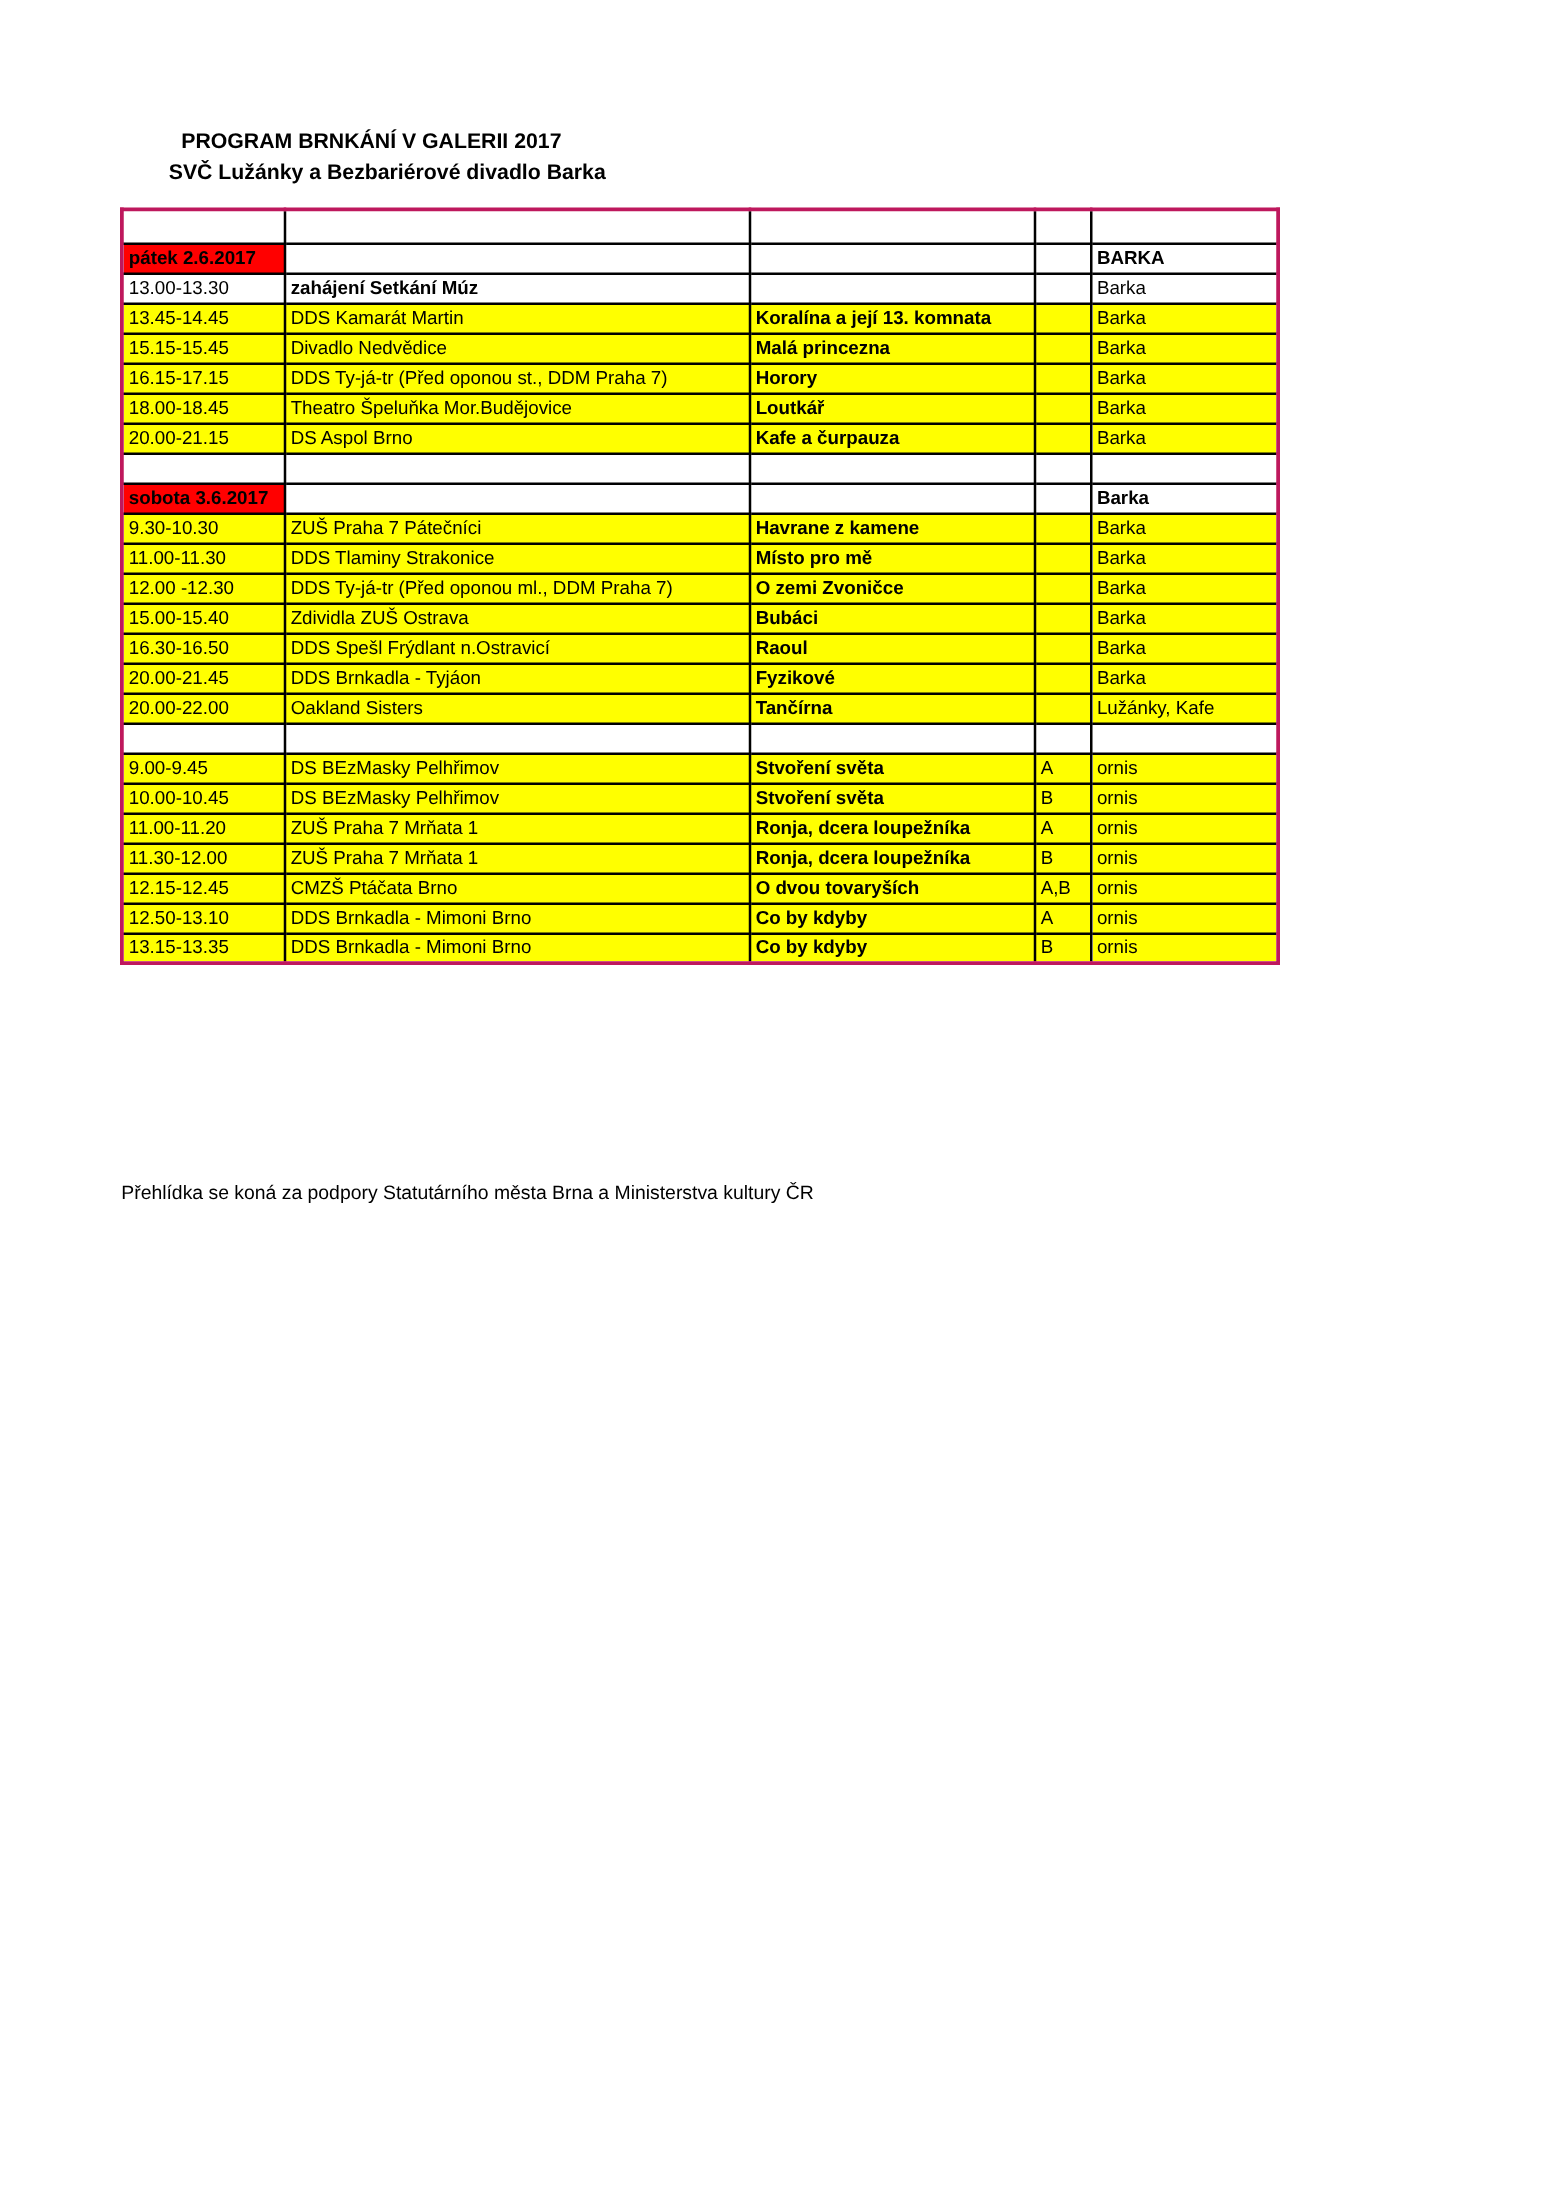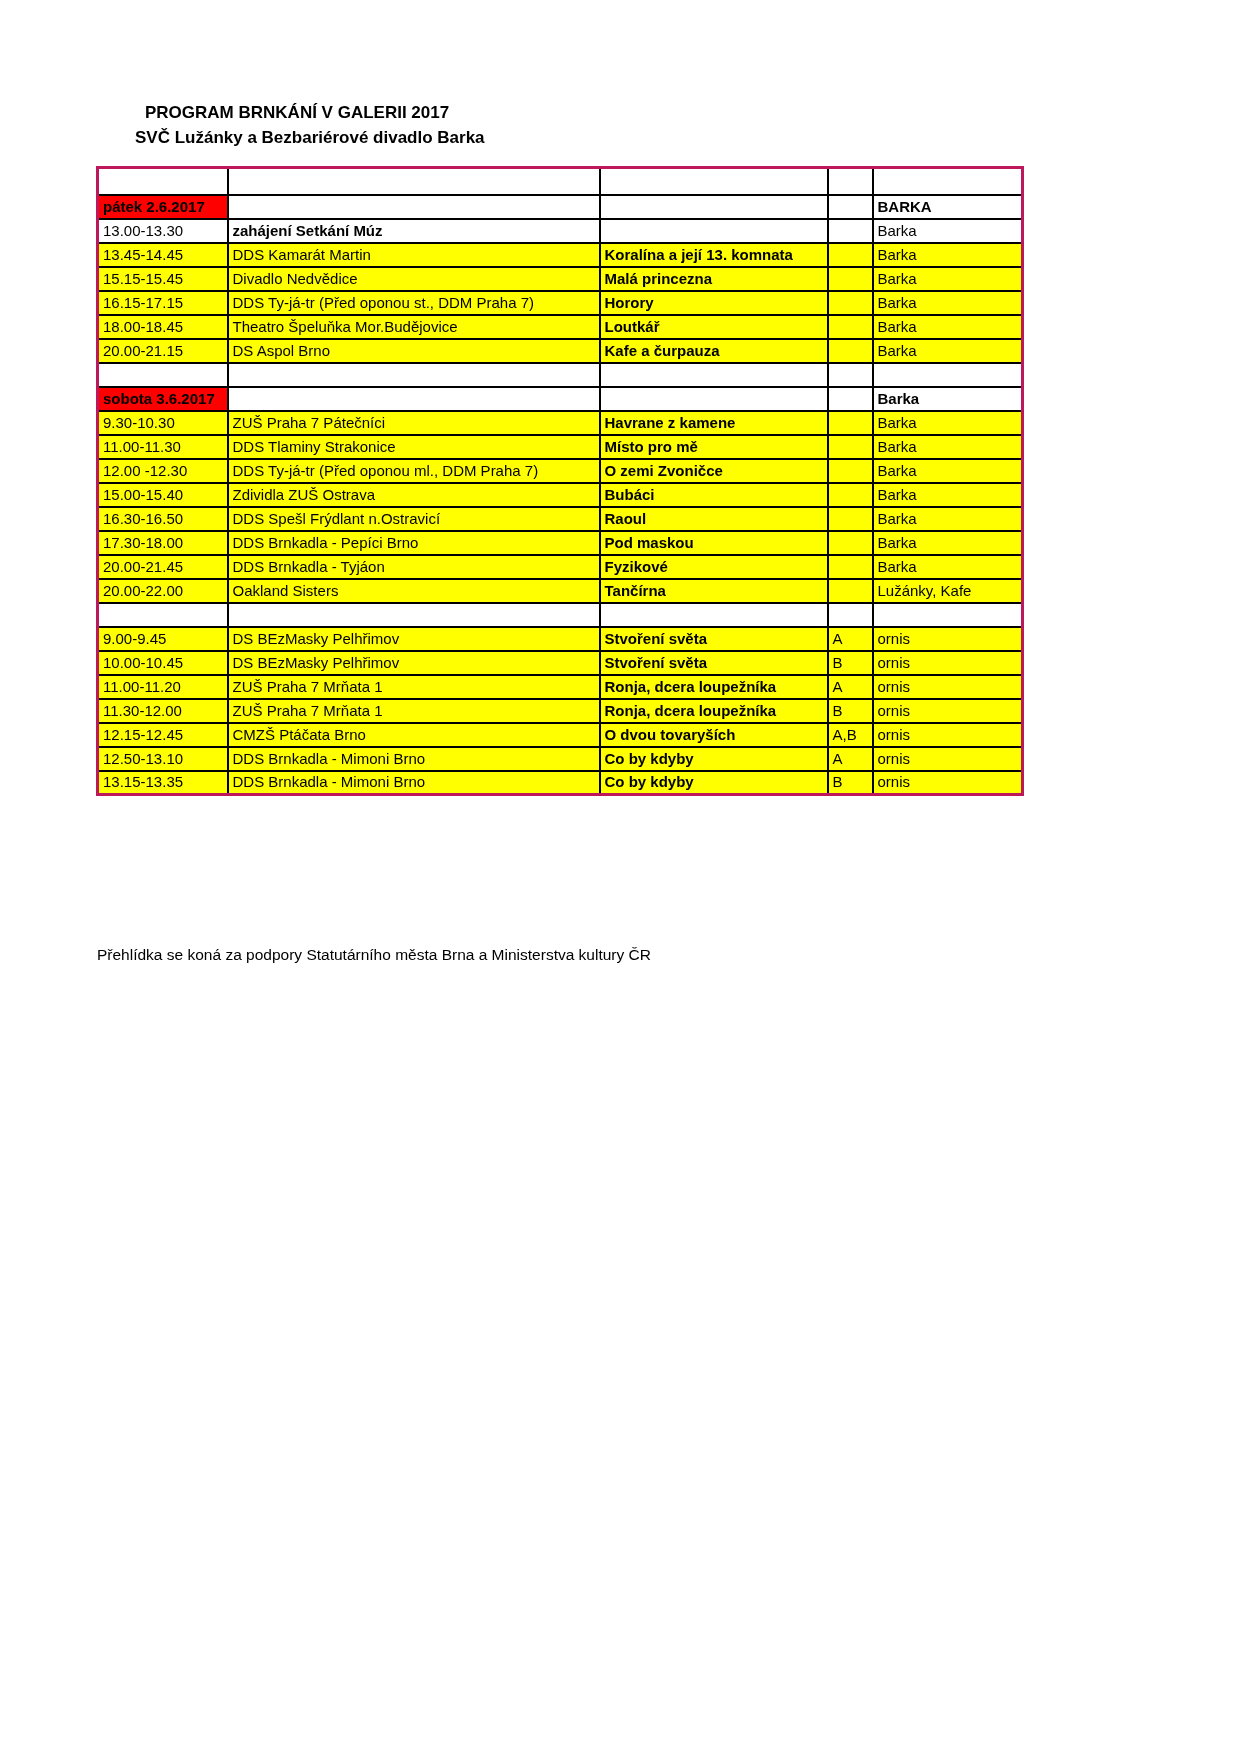--- a/index.html
+++ b/index.html
@@ -177,27 +177,20 @@
           <td class="c-venue">Barka</td>
         </tr>
         <tr class="hl">
           <td class="c-time">16.30-16.50</td>
           <td class="c-ensemble">DDS Spešl Frýdlant n.Ostravicí</td>
           <td class="c-title">Raoul</td>
           <td class="c-group"></td>
           <td class="c-venue">Barka</td>
         </tr>
         <tr class="hl">
-          <td class="c-time">17.30-18.00</td>
-          <td class="c-ensemble">DDS Brnkadla - Pepíci Brno</td>
-          <td class="c-title">Pod maskou</td>
-          <td class="c-group"></td>
-          <td class="c-venue">Barka</td>
-        </tr>
-        <tr class="hl">
           <td class="c-time">20.00-21.45</td>
           <td class="c-ensemble">DDS Brnkadla - Tyjáon</td>
           <td class="c-title">Fyzikové</td>
           <td class="c-group"></td>
           <td class="c-venue">Barka</td>
         </tr>
         <tr class="hl">
           <td class="c-time">20.00-22.00</td>
           <td class="c-ensemble">Oakland Sisters</td>
           <td class="c-title">Tančírna</td>

